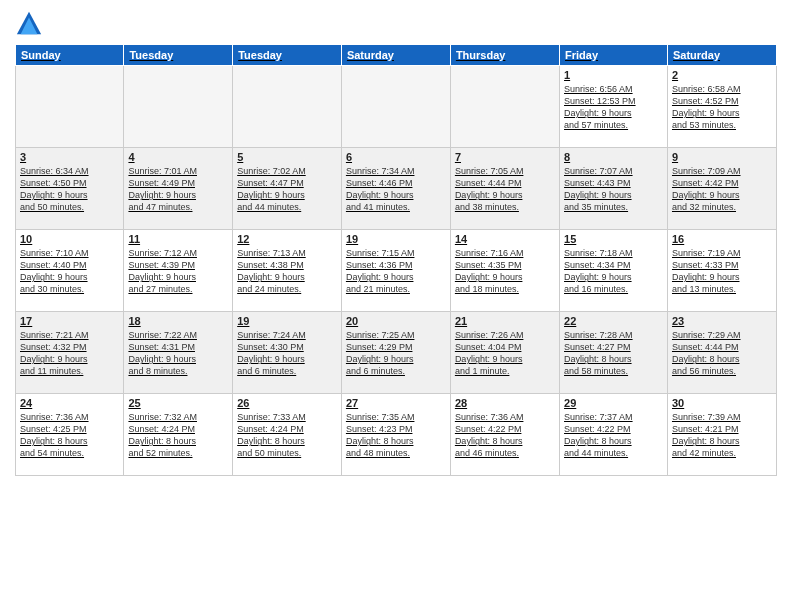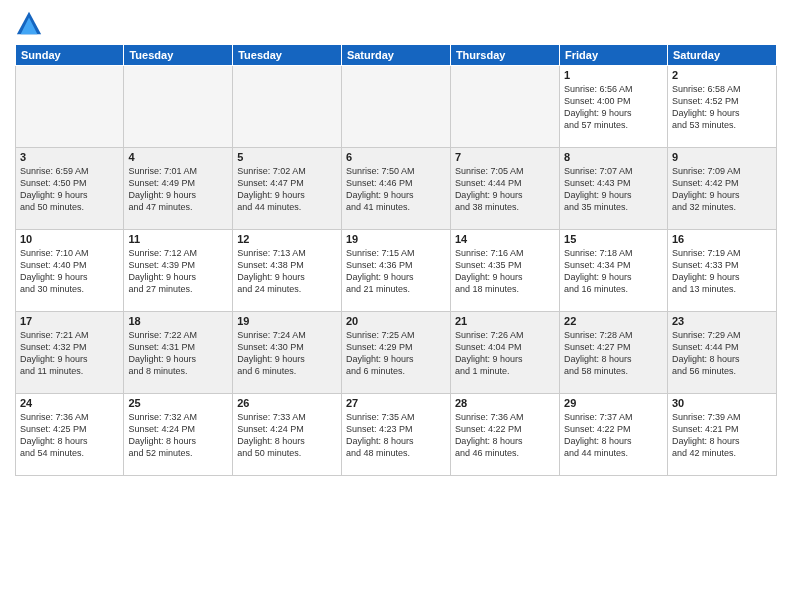--- a/index.html
+++ b/index.html
@@ -7,20 +7,21 @@
       font-family: Arial, sans-serif;
       background: #fff;
       width: 792px;
       height: 612px;
       overflow: hidden;
     }
     .page {
       width: 792px;
       height: 612px;
       padding: 10px 15px;
+      text-decoration: underline;
     }
     .header {
       display: flex;
       align-items: flex-start;
       justify-content: space-between;
       margin-bottom: 6px;
     }
     .logo {
       display: flex;
       align-items: center;
@@ -140,57 +141,57 @@
     <tbody id="calendar-body">
     <tr class="row-white">
           <td class="empty"></td>
           <td class="empty"></td>
           <td class="empty"></td>
           <td class="empty"></td>
           <td class="empty"></td>
           <td>
             <span class="day-num">1</span>
             <div class="cell-text">Sunrise: 6:56 AM</div>
-            <div class="cell-text">Sunset: 4:00 PM</div>
+            <div class="cell-text">Sunset: 12:53 PM</div>
             <div class="cell-text">Daylight: 9 hours</div>
             <div class="cell-text">and 57 minutes.</div>
           </td>
           <td>
             <span class="day-num">2</span>
             <div class="cell-text">Sunrise: 6:58 AM</div>
             <div class="cell-text">Sunset: 4:52 PM</div>
             <div class="cell-text">Daylight: 9 hours</div>
             <div class="cell-text">and 53 minutes.</div>
           </td>
         </tr>
         <tr class="row-shaded">
           <td>
             <span class="day-num">3</span>
-            <div class="cell-text">Sunrise: 6:59 AM</div>
+            <div class="cell-text">Sunrise: 6:34 AM</div>
             <div class="cell-text">Sunset: 4:50 PM</div>
             <div class="cell-text">Daylight: 9 hours</div>
             <div class="cell-text">and 50 minutes.</div>
           </td>
           <td>
             <span class="day-num">4</span>
             <div class="cell-text">Sunrise: 7:01 AM</div>
             <div class="cell-text">Sunset: 4:49 PM</div>
             <div class="cell-text">Daylight: 9 hours</div>
             <div class="cell-text">and 47 minutes.</div>
           </td>
           <td>
             <span class="day-num">5</span>
             <div class="cell-text">Sunrise: 7:02 AM</div>
             <div class="cell-text">Sunset: 4:47 PM</div>
             <div class="cell-text">Daylight: 9 hours</div>
             <div class="cell-text">and 44 minutes.</div>
           </td>
           <td>
             <span class="day-num">6</span>
-            <div class="cell-text">Sunrise: 7:50 AM</div>
+            <div class="cell-text">Sunrise: 7:34 AM</div>
             <div class="cell-text">Sunset: 4:46 PM</div>
             <div class="cell-text">Daylight: 9 hours</div>
             <div class="cell-text">and 41 minutes.</div>
           </td>
           <td>
             <span class="day-num">7</span>
             <div class="cell-text">Sunrise: 7:05 AM</div>
             <div class="cell-text">Sunset: 4:44 PM</div>
             <div class="cell-text">Daylight: 9 hours</div>
             <div class="cell-text">and 38 minutes.</div>

